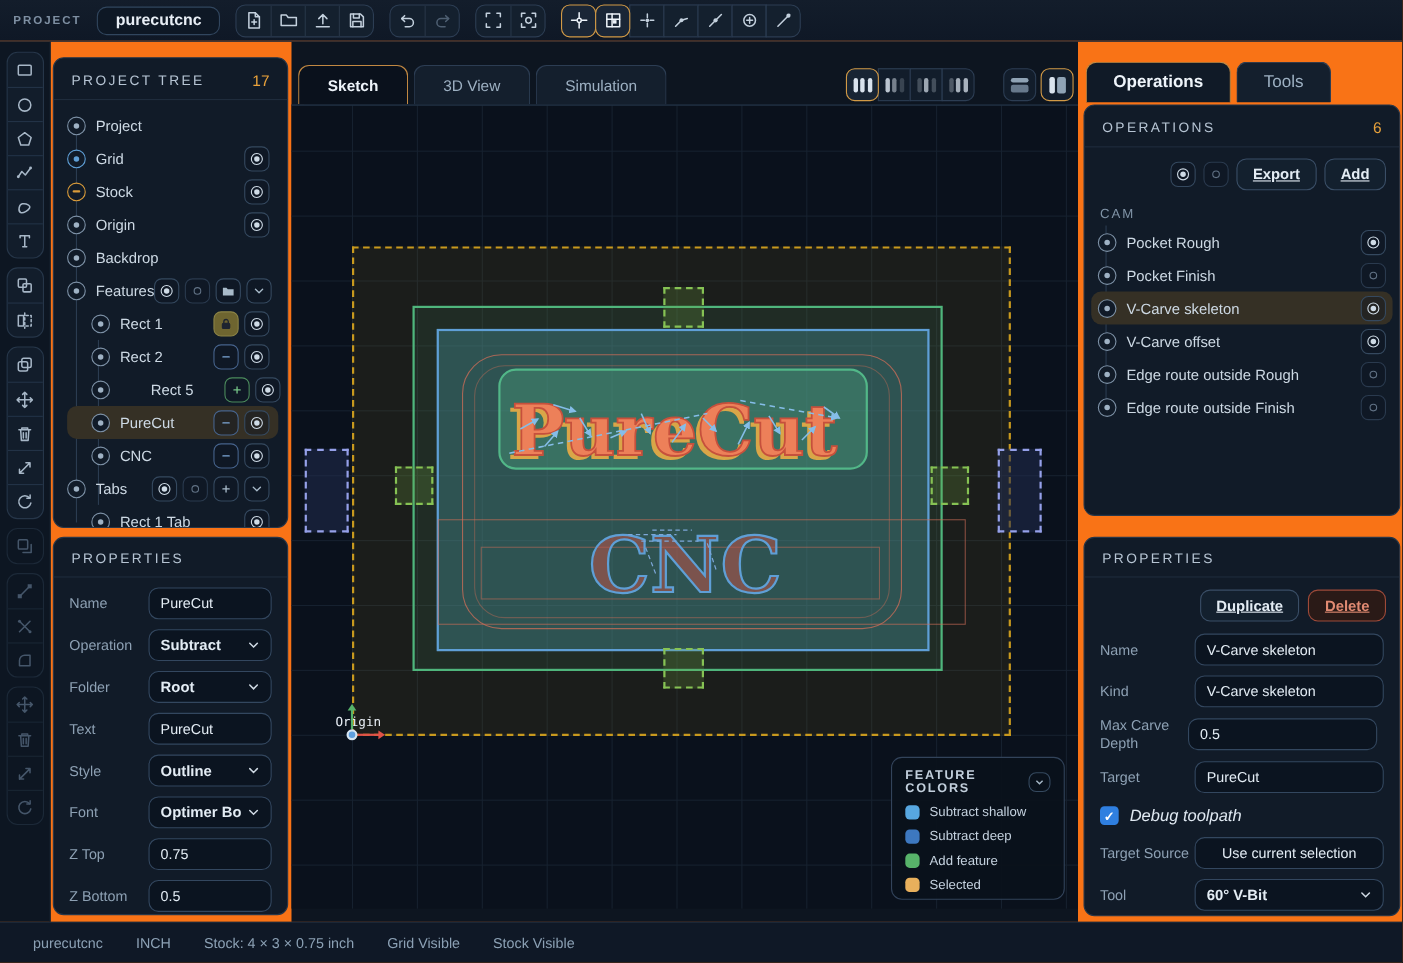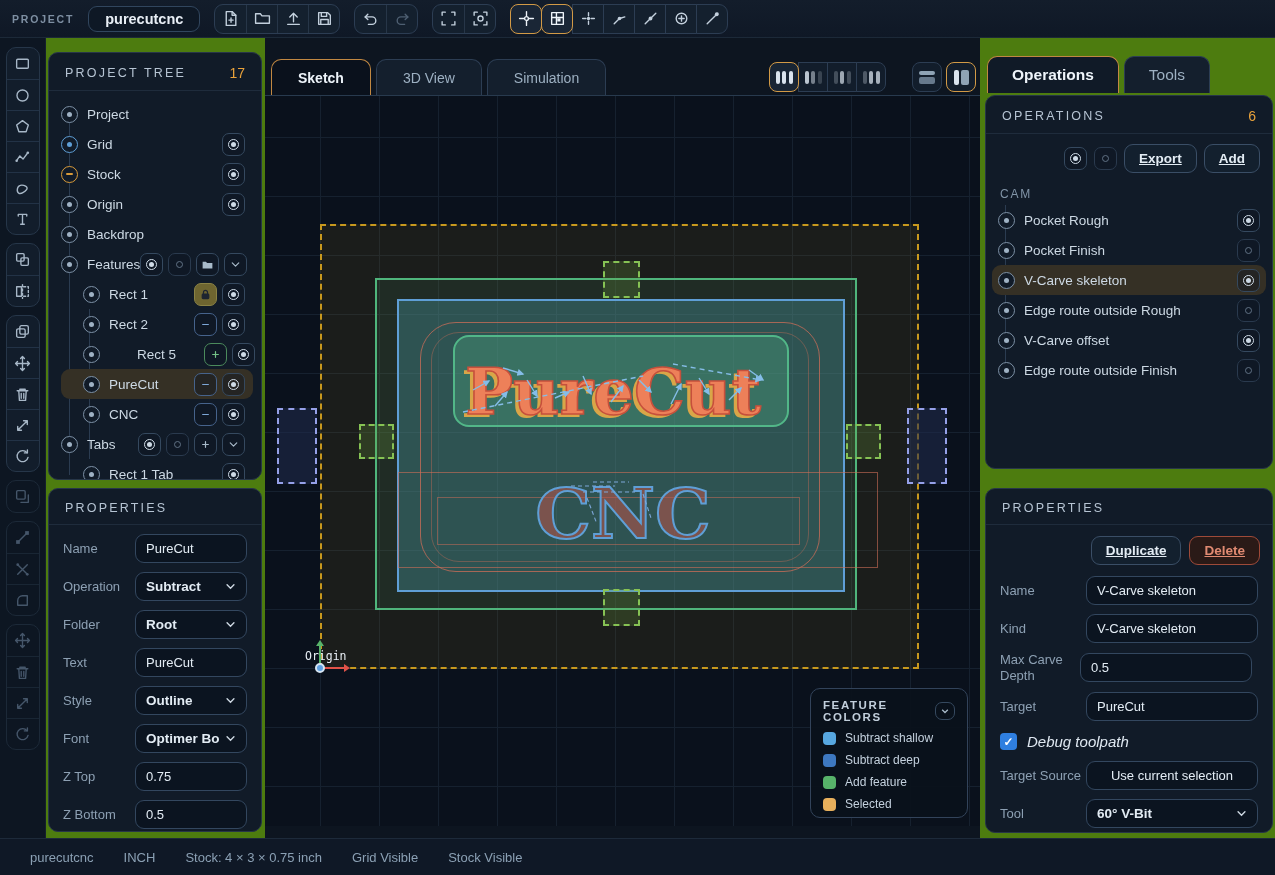--- a/index.html
+++ b/index.html
@@ -1,19 +1,19 @@
 <!DOCTYPE html>
 <html><head>
 <meta charset="utf-8">
 <style>
   * { margin:0; padding:0; box-sizing:border-box; }
   html,body { width:1275px; height:875px; overflow:hidden; background:#0a1119;
     font-family:"Liberation Sans", sans-serif; }
   .abs { position:absolute; }
-  #app { position:relative; width:1275px; height:875px; background:#4d7c0f; }
+  #app { position:relative; width:1275px; height:875px; background:#f97316; }
 
   
   #topbar { position:absolute; left:0; top:0; width:1275px; height:38px;
     background:linear-gradient(#131d2b,#0f1826); border-bottom:1px solid #1c2938;
     display:flex; align-items:center; gap:14px; padding:0 12px; }
   .projlabel { font-size:10.5px; letter-spacing:1.8px; font-weight:700; color:#7import-8; color:#7e8fa2; }
   .projname { background:#0e1damage; background:#0e1825; border:1px solid #31465e; border-radius:9px;
     color:#e8eef5; font-weight:700; font-size:14.5px; padding:4px 16px; }
   .tgroup { display:flex; border:1px solid #2c3d53; border-radius:9px; background:#14202e; overflow:hidden; }
   .tbtn { width:31px; height:28px; display:flex; align-items:center; justify-content:center;
@@ -962,35 +962,35 @@
           <span class="rowbtns">
               <span class="sqbtn">
                 <span class="fisheye"></span>
               </span>
             </span>
         </div>
         <div class="oprow">
           <span class="cnode">
               <i></i>
             </span>
+          <span class="lbl">V-Carve offset</span>
+          <span class="rowbtns">
+              <span class="sqbtn">
+                <span class="fisheye"></span>
+              </span>
+            </span>
+        </div>
+        <div class="oprow">
+          <span class="cnode">
+              <i></i>
+            </span>
           <span class="lbl">Edge route outside Rough</span>
           <span class="rowbtns">
               <span class="sqbtn dimmed">
                 <span class="offdot"></span>
-              </span>
-            </span>
-        </div>
-        <div class="oprow">
-          <span class="cnode">
-              <i></i>
-            </span>
-          <span class="lbl">V-Carve offset</span>
-          <span class="rowbtns">
-              <span class="sqbtn">
-                <span class="fisheye"></span>
               </span>
             </span>
         </div>
         <div class="oprow">
           <span class="cnode">
               <i></i>
             </span>
           <span class="lbl">Edge route outside Finish</span>
           <span class="rowbtns">
               <span class="sqbtn dimmed">

